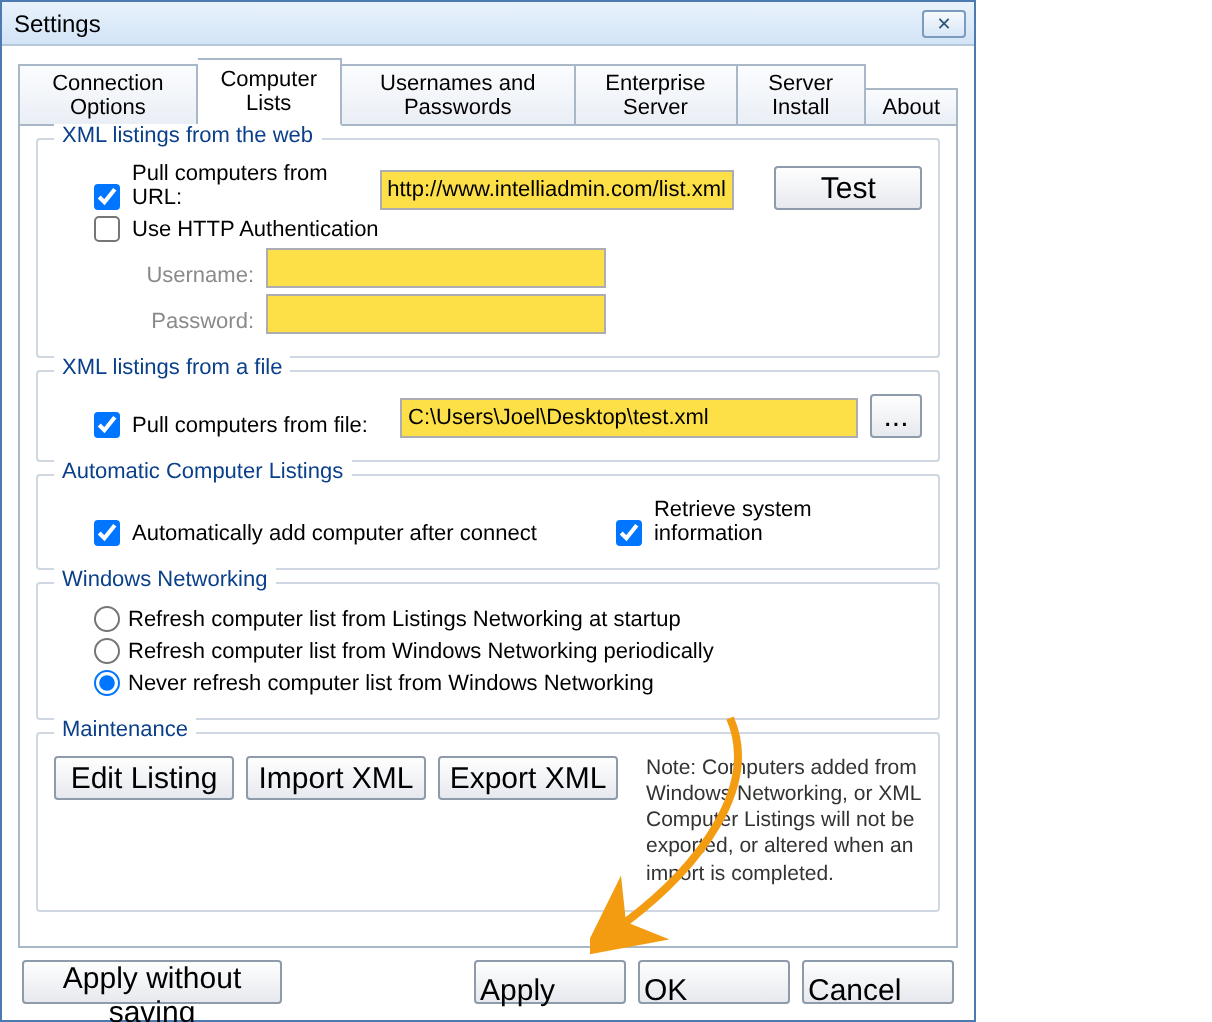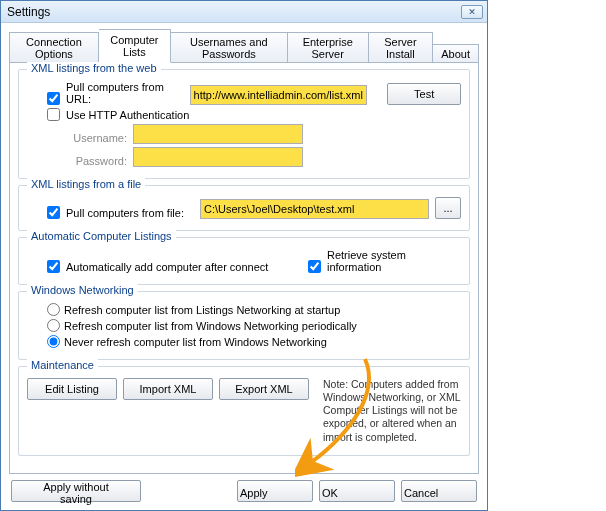--- a/index.html
+++ b/index.html
@@ -120,21 +120,21 @@
     background: #fde047;
   }
   .text.url { width: 210px; }
   .text.auth { width: 170px; }
   .text.file { flex: 1; }
   .btn {
     height: 22px;
     border: 1px solid #8e9bab;
     border-radius: 2px;
     background: linear-gradient(#fefefe,#e6e9ee);
-    font-size: 11px;
+    font-size: 15px;
     font-family: inherit;
     padding: 0 14px;
     cursor: default;
   }
   .btn.test { width: 82px; margin-left: 14px; }
   .btn.ellipsis { width: 26px; padding: 0; }
   .btn.footer { width: 76px; }
   .btn.apply-without { width: 130px; }
   .btn.maint { width: 90px; padding: 0; }
   .note {

